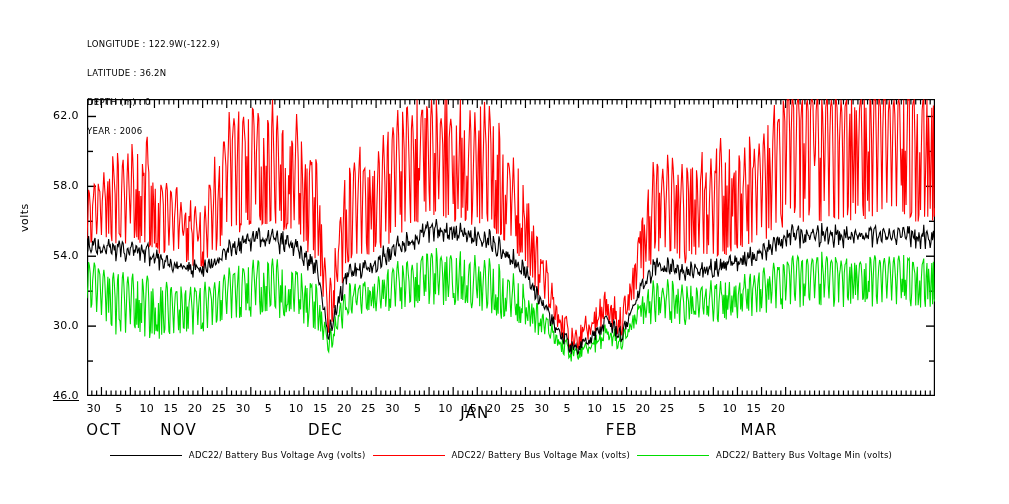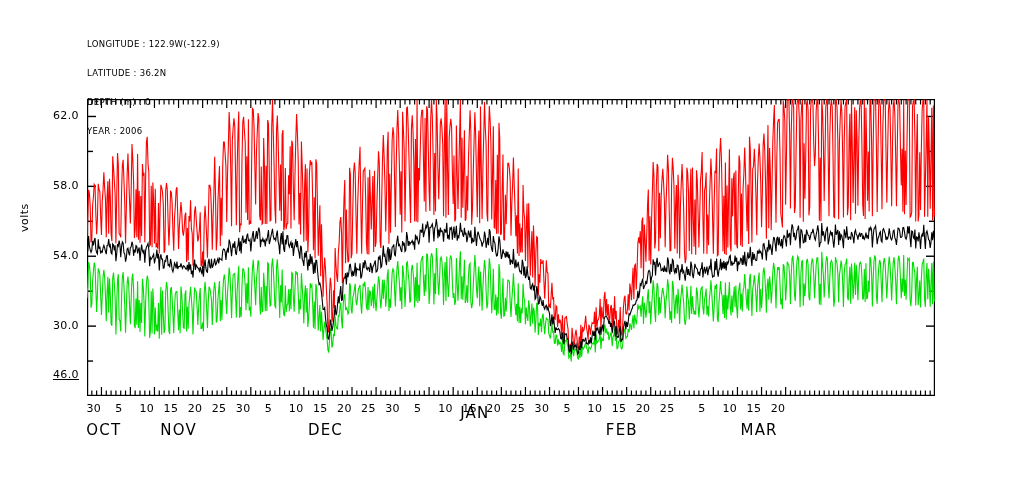--- a/index.html
+++ b/index.html
@@ -72,21 +72,21 @@
     <div>LONGITUDE : 122.9W(-122.9)</div>
     <div>LATITUDE : 36.2N</div>
     <div>DEPTH (m) : 0</div>
     <div>YEAR : 2006</div>
   </div>
 
 
   <div class="ylabel">volts</div>
 
   <div id="ytick-layer">
-      <div class="ytick" style="left: 31px; top: 368px; text-decoration: underline;">46.0</div>
+      <div class="ytick" style="left: 31px; top: 389px; text-decoration: underline;">46.0</div>
       <div class="ytick" style="left: 31px; top: 319.118px;">30.0</div>
       <div class="ytick" style="left: 31px; top: 249.235px;">54.0</div>
       <div class="ytick" style="left: 31px; top: 179.353px;">58.0</div>
       <div class="ytick" style="left: 31px; top: 109.471px;">62.0</div>
     </div>
   <div id="xtick-layer">
       <div class="xtick" style="left: 86.4545px; top: 402px;">30</div>
       <div class="xtick" style="left: 115.364px; top: 402px;">5</div>
       <div class="xtick" style="left: 139.455px; top: 402px;">10</div>
       <div class="xtick" style="left: 163.545px; top: 402px;">15</div>
@@ -515,14 +515,28 @@
         </g>
         <g clip-path="url(#plotclip)">
           <polyline points="0.00,199.23 0.80,187.43 1.61,163.07 2.41,166.65 3.21,174.34 4.02,208.65 4.82,205.09 5.62,181.97 6.42,172.23 7.23,163.57 8.03,167.19 8.83,190.21 9.64,212.92 10.44,194.84 11.24,169.51 12.05,171.57 12.85,175.61 13.65,196.35 14.45,215.88 15.26,196.23 16.06,177.80 16.86,170.88 17.67,178.69 18.47,197.45 19.27,222.12 20.08,193.77 20.88,177.84 21.68,213.64 22.48,179.46 23.29,195.21 24.09,224.98 24.89,226.73 25.70,179.22 26.50,173.57 27.30,184.20 28.11,198.18 28.91,235.50 29.71,205.30 30.52,180.68 31.32,175.14 32.12,220.24 32.92,221.73 33.73,232.46 34.53,200.04 35.33,178.56 36.14,173.20 36.94,186.99 37.74,205.62 38.55,233.72 39.35,208.67 40.15,184.15 40.95,177.67 41.76,187.42 42.56,206.88 43.36,225.25 44.17,200.20 44.97,179.52 45.77,174.71 46.58,189.67 47.38,226.36 48.18,229.12 48.98,199.46 49.79,225.67 50.59,182.16 51.39,228.92 52.20,201.01 53.00,233.02 53.80,204.06 54.61,224.07 55.41,179.83 56.21,187.66 57.02,202.89 57.82,237.38 58.62,203.86 59.42,184.11 60.23,176.69 61.03,180.50 61.83,202.53 62.64,238.94 63.44,231.74 64.24,192.18 65.05,234.51 65.85,189.63 66.65,205.03 67.45,235.42 68.26,208.62 69.06,232.07 69.86,225.66 70.67,232.46 71.47,204.13 72.27,239.83 73.08,206.98 73.88,187.92 74.68,235.76 75.48,191.47 76.29,214.75 77.09,234.03 77.89,230.22 78.70,193.17 79.50,182.93 80.30,188.50 81.11,211.41 81.91,232.50 82.71,234.90 83.52,190.91 84.32,188.04 85.12,199.05 85.92,215.94 86.73,234.14 87.53,208.83 88.33,194.79 89.14,192.64 89.94,192.71 90.74,212.94 91.55,231.27 92.35,210.45 93.15,234.28 93.95,187.59 94.76,195.29 95.56,211.37 96.36,228.93 97.17,229.20 97.97,195.58 98.77,191.37 99.58,232.51 100.38,207.62 101.18,229.67 101.98,205.32 102.79,196.75 103.59,187.82 104.39,199.99 105.20,211.17 106.00,235.54 106.80,206.80 107.61,188.44 108.41,191.82 109.21,192.37 110.02,207.02 110.82,226.04 111.62,208.27 112.42,196.56 113.23,188.98 114.03,229.48 114.83,229.28 115.64,223.51 116.44,232.36 117.24,192.47 118.05,182.77 118.85,193.90 119.65,209.99 120.45,228.86 121.26,202.87 122.06,187.63 122.86,189.29 123.67,194.70 124.47,200.36 125.27,225.95 126.08,205.80 126.88,189.98 127.68,183.22 128.48,191.80 129.29,223.49 130.09,220.95 130.89,200.42 131.70,190.91 132.50,182.09 133.30,222.13 134.11,200.94 134.91,221.07 135.71,194.82 136.52,180.36 137.32,175.65 138.12,182.28 138.92,201.98 139.73,214.87 140.53,193.47 141.33,182.89 142.14,168.52 142.94,175.04 143.74,192.92 144.55,219.11 145.35,192.36 146.15,175.85 146.95,174.81 147.76,174.34 148.56,196.79 149.36,218.56 150.17,192.51 150.97,177.43 151.77,166.78 152.58,218.86 153.38,207.92 154.18,218.03 154.98,186.95 155.79,169.80 156.59,170.17 157.39,174.51 158.20,186.51 159.00,211.17 159.80,184.25 160.61,204.54 161.41,168.19 162.21,211.37 163.02,207.91 163.82,217.62 164.62,188.84 165.42,169.65 166.23,160.81 167.03,173.97 167.83,188.57 168.64,206.30 169.44,180.87 170.24,172.00 171.05,161.36 171.85,163.20 172.65,202.40 173.45,215.59 174.26,187.93 175.06,213.20 175.86,211.58 176.67,173.74 177.47,188.04 178.27,212.25 179.08,187.05 179.88,211.92 180.68,163.90 181.48,164.97 182.29,190.62 183.09,206.85 183.89,205.78 184.70,167.05 185.50,159.59 186.30,169.86 187.11,186.74 187.91,207.21 188.71,208.64 189.52,168.24 190.32,160.18 191.12,173.71 191.92,190.83 192.73,218.98 193.53,186.18 194.33,203.59 195.14,170.63 195.94,205.36 196.74,215.51 197.55,217.12 198.35,186.55 199.15,213.30 199.95,206.24 200.76,205.23 201.56,190.36 202.36,212.33 203.17,190.01 203.97,210.17 204.77,173.59 205.58,174.50 206.38,198.72 207.18,212.76 207.98,189.83 208.79,172.07 209.59,174.51 210.39,173.96 211.20,193.51 212.00,214.93 212.80,200.38 213.61,210.38 214.41,174.25 215.21,187.58 216.02,202.21 216.82,224.60 217.62,195.55 218.42,186.45 219.23,213.76 220.03,188.99 220.83,228.02 221.64,218.37 222.44,205.70 223.24,184.15 224.05,187.54 224.85,185.95 225.65,202.89 226.45,228.72 227.26,202.40 228.06,230.03 228.86,184.95 229.67,189.34 230.47,207.60 231.27,231.50 232.08,218.01 232.88,205.93 233.68,232.56 234.48,212.58 235.29,226.28 236.09,241.05 236.89,230.59 237.70,222.89 238.50,228.60 239.30,235.54 240.11,240.34 240.91,251.11 241.71,252.82 242.52,241.39 243.32,229.28 244.12,233.06 244.92,248.54 245.73,245.43 246.53,234.88 247.33,237.17 248.14,217.35 248.94,226.38 249.74,229.40 250.55,230.00 251.35,216.64 252.15,216.95 252.95,207.50 253.76,203.52 254.56,220.41 255.36,229.55 256.17,206.24 256.97,196.93 257.77,195.17 258.58,211.07 259.38,209.00 260.18,210.76 260.98,214.91 261.79,212.84 262.59,184.20 263.39,186.28 264.20,210.40 265.00,214.50 265.80,198.41 266.61,195.54 267.41,189.80 268.21,184.89 269.02,202.98 269.82,206.12 270.62,197.53 271.42,190.17 272.23,188.27 273.03,186.06 273.83,204.71 274.64,214.83 275.44,198.50 276.24,184.49 277.05,186.27 277.85,182.72 278.65,192.53 279.45,209.08 280.26,210.36 281.06,188.10 281.86,211.06 282.67,192.01 283.47,192.68 284.27,207.16 285.08,200.65 285.88,187.63 286.68,209.22 287.48,184.66 288.29,202.92 289.09,212.19 289.89,199.43 290.70,189.01 291.50,177.30 292.30,181.67 293.11,200.25 293.91,209.42 294.71,196.63 295.52,180.69 296.32,200.02 297.12,180.63 297.92,188.43 298.73,207.70 299.53,196.66 300.33,176.13 301.14,170.31 301.94,211.92 302.74,199.71 303.55,208.84 304.35,190.65 305.15,174.06 305.95,169.99 306.76,171.99 307.56,190.39 308.36,207.39 309.17,184.34 309.97,169.62 310.77,162.09 311.58,173.86 312.38,183.57 313.18,202.25 313.98,188.27 314.79,209.90 315.59,166.42 316.39,173.06 317.20,183.39 318.00,208.08 318.80,189.45 319.61,163.84 320.41,162.89 321.21,174.28 322.02,182.55 322.82,203.11 323.62,202.36 324.42,171.32 325.23,165.75 326.03,172.56 326.83,183.61 327.64,208.41 328.44,178.05 329.24,202.24 330.05,163.86 330.85,203.97 331.65,185.77 332.45,201.88 333.26,174.90 334.06,162.14 334.86,159.34 335.67,157.00 336.47,180.53 337.27,197.08 338.08,175.54 338.88,192.77 339.68,155.18 340.48,155.25 341.29,173.03 342.09,205.03 342.89,193.16 343.70,159.74 344.50,154.22 345.30,157.16 346.11,175.49 346.91,205.40 347.71,174.35 348.52,195.12 349.32,148.98 350.12,158.53 350.92,182.26 351.73,196.11 352.53,180.91 353.33,160.02 354.14,158.05 354.94,162.37 355.74,178.01 356.55,206.00 357.35,175.81 358.15,163.03 358.95,201.98 359.76,157.42 360.56,182.81 361.36,197.85 362.17,184.06 362.97,159.91 363.77,156.35 364.58,160.27 365.38,183.88 366.18,198.92 366.98,194.12 367.79,205.99 368.59,202.27 369.39,158.98 370.20,184.65 371.00,201.80 371.80,182.23 372.61,163.68 373.41,152.24 374.21,200.07 375.02,177.21 375.82,201.01 376.62,181.80 377.42,160.71 378.23,203.97 379.03,201.44 379.83,186.25 380.64,203.89 381.44,177.51 382.24,165.79 383.05,164.36 383.85,202.78 384.65,209.18 385.45,204.05 386.26,186.53 387.06,171.66 387.86,156.06 388.67,168.83 389.47,190.06 390.27,199.23 391.08,179.14 391.88,167.39 392.68,207.25 393.48,172.54 394.29,186.90 395.09,211.85 395.89,188.18 396.70,173.34 397.50,161.16 398.30,168.89 399.11,192.60 399.91,209.46 400.71,204.76 401.52,176.48 402.32,159.40 403.12,166.28 403.92,190.51 404.73,214.27 405.53,195.78 406.33,169.65 407.14,210.20 407.94,210.58 408.74,195.40 409.55,216.43 410.35,198.36 411.15,214.64 411.95,165.01 412.76,172.60 413.56,213.26 414.36,219.63 415.17,197.69 415.97,179.34 416.77,217.07 417.58,216.71 418.38,198.69 419.18,212.39 419.98,198.16 420.79,181.13 421.59,181.33 422.39,182.99 423.20,203.84 424.00,218.00 424.80,200.64 425.61,190.10 426.41,174.25 427.21,189.08 428.02,205.75 428.82,216.24 429.62,204.69 430.42,222.15 431.23,184.35 432.03,223.97 432.83,207.63 433.64,224.09 434.44,209.21 435.24,214.26 436.05,184.76 436.85,198.29 437.65,201.75 438.45,225.35 439.26,208.39 440.06,216.94 440.86,221.87 441.67,201.25 442.47,207.38 443.27,227.53 444.08,216.37 444.88,204.45 445.68,224.64 446.48,208.65 447.29,212.03 448.09,233.59 448.89,221.31 449.70,204.47 450.50,204.68 451.30,235.89 452.11,223.88 452.91,227.08 453.71,219.53 454.52,233.24 455.32,217.04 456.12,214.75 456.92,225.88 457.73,235.09 458.53,224.86 459.33,219.15 460.14,220.28 460.94,220.32 461.74,234.43 462.55,236.82 463.35,239.54 464.15,232.21 464.95,224.35 465.76,233.76 466.56,231.83 467.36,244.16 468.17,244.26 468.97,236.04 469.77,236.43 470.58,246.60 471.38,240.27 472.18,245.52 472.98,243.11 473.79,244.74 474.59,253.04 475.39,240.24 476.20,254.56 477.00,255.70 477.80,243.66 478.61,241.74 479.41,240.61 480.21,245.13 481.02,247.78 481.82,258.87 482.62,257.67 483.42,254.47 484.23,262.41 485.03,247.30 485.83,251.73 486.64,257.25 487.44,251.30 488.24,251.28 489.05,248.97 489.85,252.78 490.65,258.65 491.45,260.53 492.26,252.32 493.06,258.83 493.86,246.52 494.67,257.60 495.47,247.76 496.27,250.04 497.08,248.86 497.88,246.09 498.68,243.46 499.48,248.51 500.29,250.52 501.09,254.74 501.89,247.98 502.70,248.52 503.50,249.83 504.30,248.12 505.11,244.69 505.91,244.26 506.71,244.94 507.52,238.60 508.32,253.52 509.12,235.77 509.92,243.85 510.73,242.40 511.53,242.04 512.33,240.20 513.14,233.81 513.94,249.85 514.74,238.34 515.55,241.57 516.35,241.58 517.15,228.55 517.95,225.57 518.76,234.28 519.56,229.63 520.36,235.54 521.17,232.54 521.97,241.09 522.77,238.29 523.58,234.39 524.38,234.79 525.18,247.26 525.98,238.32 526.79,236.32 527.59,229.93 528.39,241.87 529.20,236.66 530.00,249.61 530.80,248.94 531.61,242.49 532.41,241.88 533.21,235.16 534.02,248.77 534.82,249.96 535.62,246.89 536.42,236.13 537.23,231.28 538.03,229.87 538.83,239.30 539.64,238.20 540.44,237.44 541.24,230.07 542.05,233.23 542.85,224.37 543.65,226.53 544.45,230.92 545.26,223.38 546.06,216.35 546.86,229.46 547.67,215.53 548.47,220.63 549.27,225.33 550.08,217.57 550.88,205.41 551.68,209.47 552.48,207.74 553.29,206.93 554.09,217.77 554.89,206.05 555.70,197.21 556.50,224.91 557.30,203.55 558.11,209.97 558.91,218.76 559.71,210.10 560.52,197.27 561.32,190.25 562.12,214.31 562.92,202.29 563.73,225.14 564.53,207.60 565.33,196.72 566.14,181.42 566.94,188.80 567.74,211.38 568.55,222.98 569.35,198.06 570.15,184.06 570.95,187.63 571.76,216.21 572.56,197.98 573.36,214.30 574.17,204.00 574.97,193.35 575.77,188.72 576.58,194.71 577.38,199.81 578.18,219.33 578.98,202.32 579.79,194.93 580.59,180.37 581.39,186.28 582.20,204.47 583.00,221.04 583.80,212.30 584.61,223.93 585.41,181.93 586.21,186.09 587.02,203.74 587.82,219.67 588.62,201.47 589.42,195.73 590.23,214.79 591.03,189.68 591.83,204.49 592.64,224.94 593.44,202.27 594.24,194.84 595.05,185.44 595.85,195.24 596.65,203.34 597.45,220.73 598.26,225.84 599.06,219.07 599.86,187.37 600.67,197.40 601.47,202.04 602.27,220.42 603.08,207.01 603.88,186.86 604.68,214.86 605.48,197.26 606.29,209.00 607.09,215.73 607.89,211.97 608.70,215.71 609.50,188.59 610.30,192.47 611.11,206.27 611.91,218.53 612.71,207.34 613.52,192.38 614.32,188.96 615.12,188.02 615.92,208.59 616.73,215.41 617.53,200.61 618.33,195.98 619.14,189.69 619.94,216.10 620.74,206.89 621.55,217.53 622.35,200.57 623.15,192.11 623.95,181.33 624.76,194.31 625.56,208.53 626.36,222.59 627.17,207.93 627.97,186.46 628.77,189.78 629.58,185.03 630.38,219.73 631.18,223.00 631.98,203.15 632.79,192.46 633.59,181.96 634.39,193.97 635.20,197.13 636.00,215.00 636.80,195.82 637.61,218.89 638.41,183.62 639.21,220.46 640.02,196.37 640.82,210.72 641.62,196.44 642.42,182.92 643.23,207.81 644.03,216.42 644.83,196.51 645.64,213.44 646.44,197.99 647.24,187.59 648.05,208.19 648.85,186.45 649.65,207.81 650.45,219.14 651.26,196.19 652.06,188.76 652.86,183.61 653.67,210.41 654.47,194.44 655.27,212.44 656.08,191.67 656.88,188.46 657.68,175.08 658.48,187.08 659.29,200.34 660.09,209.77 660.89,189.73 661.70,211.80 662.50,179.84 663.30,174.83 664.11,194.33 664.91,216.90 665.71,190.03 666.52,184.79 667.32,176.36 668.12,184.55 668.92,196.70 669.73,213.26 670.53,189.10 671.33,180.12 672.14,173.55 672.94,212.76 673.74,189.93 674.55,209.12 675.35,196.27 676.15,173.07 676.95,168.57 677.76,176.63 678.56,190.25 679.36,213.64 680.17,187.30 680.97,179.66 681.77,200.83 682.58,177.33 683.38,185.32 684.18,204.50 684.98,193.66 685.79,173.55 686.59,163.88 687.39,169.20 688.20,185.24 689.00,209.26 689.80,180.79 690.61,168.10 691.41,170.01 692.21,168.15 693.02,185.49 693.82,205.40 694.62,199.60 695.42,210.02 696.23,165.24 697.03,166.95 697.83,180.06 698.64,201.52 699.44,187.43 700.24,162.79 701.05,164.62 701.85,166.56 702.65,177.14 703.45,205.28 704.26,175.66 705.06,159.68 705.86,156.60 706.67,167.89 707.47,195.45 708.27,201.85 709.08,181.18 709.88,162.83 710.68,157.20 711.48,158.90 712.29,179.78 713.09,208.20 713.89,174.76 714.70,162.54 715.50,161.81 716.30,206.82 717.11,184.54 717.91,197.11 718.71,184.21 719.52,162.02 720.32,159.93 721.12,166.23 721.92,198.15 722.73,201.44 723.53,179.93 724.33,165.56 725.14,160.04 725.94,161.36 726.74,177.15 727.55,199.32 728.35,182.62 729.15,166.04 729.95,158.84 730.76,158.77 731.56,175.46 732.36,205.38 733.17,184.80 733.97,206.14 734.77,152.66 735.58,166.67 736.38,175.94 737.18,198.43 737.98,183.69 738.79,163.95 739.59,157.41 740.39,159.82 741.20,185.96 742.00,199.47 742.80,178.38 743.61,163.57 744.41,161.58 745.21,163.91 746.02,183.31 746.82,207.69 747.62,201.14 748.42,158.19 749.23,161.56 750.03,164.27 750.83,174.65 751.64,203.38 752.44,175.88 753.24,170.16 754.05,161.50 754.85,166.83 755.65,183.08 756.45,208.06 757.26,174.29 758.06,165.39 758.86,164.21 759.67,159.53 760.47,197.94 761.27,201.44 762.08,180.34 762.88,167.67 763.68,204.67 764.48,164.50 765.29,178.13 766.09,199.67 766.89,185.10 767.70,163.85 768.50,195.98 769.30,165.70 770.11,179.10 770.91,201.27 771.71,178.81 772.52,164.93 773.32,163.21 774.12,165.46 774.92,177.70 775.73,200.80 776.53,198.91 777.33,169.95 778.14,202.93 778.94,164.17 779.74,200.22 780.55,198.33 781.35,181.82 782.15,193.09 782.95,157.93 783.76,160.29 784.56,174.68 785.36,207.40 786.17,179.61 786.97,162.49 787.77,156.35 788.58,159.23 789.38,197.46 790.18,204.93 790.98,181.44 791.79,168.08 792.59,160.99 793.39,163.58 794.20,183.20 795.00,203.22 795.80,174.74 796.61,162.55 797.41,159.00 798.21,166.38 799.02,182.58 799.82,199.50 800.62,181.58 801.42,166.42 802.23,157.47 803.03,165.38 803.83,181.44 804.64,201.45 805.44,180.36 806.24,162.99 807.05,158.20 807.85,168.33 808.65,182.31 809.45,205.27 810.26,179.68 811.06,160.80 811.86,156.71 812.67,162.77 813.47,180.42 814.27,199.13 815.08,179.67 815.88,193.20 816.68,156.07 817.48,196.85 818.29,180.83 819.09,200.83 819.89,179.51 820.70,159.58 821.50,160.80 822.30,159.47 823.11,200.60 823.91,207.28 824.71,193.95 825.52,163.42 826.32,163.51 827.12,170.05 827.92,174.46 828.73,206.48 829.53,180.17 830.33,167.83 831.14,206.25 831.94,197.21 832.74,181.58 833.55,208.44 834.35,179.70 835.15,165.53 835.95,163.08 836.76,159.52 837.56,199.96 838.36,207.85 839.17,176.79 839.97,164.10 840.77,200.16 841.58,169.70 842.38,182.80 843.18,207.62 843.98,184.48 844.79,164.13 845.59,205.17 846.39,162.84 847.20,199.97 848.00,202.65" fill="none" stroke="#00dd00" stroke-width="1.1" stroke-linejoin="miter" stroke-linecap="butt"></polyline>
         </g>
         <g clip-path="url(#plotclip)">
           <polyline points="0.00,148.70 0.80,152.40 1.61,136.94 2.41,147.29 3.21,150.92 4.02,153.29 4.82,151.18 5.62,141.85 6.42,146.47 7.23,141.32 8.03,139.01 8.83,150.15 9.64,153.54 10.44,154.96 11.24,140.38 12.05,149.78 12.85,147.58 13.65,154.56 14.45,152.21 15.26,153.08 16.06,148.77 16.86,146.34 17.67,149.12 18.47,152.32 19.27,155.15 20.08,146.46 20.88,146.32 21.68,139.99 22.48,147.52 23.29,146.00 24.09,153.82 24.89,154.98 25.70,144.85 26.50,146.02 27.30,151.35 28.11,146.30 28.91,162.18 29.71,154.80 30.52,145.04 31.32,146.91 32.12,141.55 32.92,145.73 33.73,158.19 34.53,147.91 35.33,142.77 36.14,144.08 36.94,153.78 37.74,155.01 38.55,162.65 39.35,158.89 40.15,149.90 40.95,149.10 41.76,154.11 42.56,156.43 43.36,148.77 44.17,147.75 44.97,142.73 45.77,145.56 46.58,156.83 47.38,150.70 48.18,153.52 48.98,146.61 49.79,147.33 50.59,154.33 51.39,150.93 52.20,148.50 53.00,161.65 53.80,152.38 54.61,145.47 55.41,151.80 56.21,153.72 57.02,150.51 57.82,163.69 58.62,151.93 59.42,148.02 60.23,146.47 61.03,144.50 61.83,150.73 62.64,167.29 63.44,158.50 64.24,160.15 65.05,158.72 65.85,156.93 66.65,155.14 67.45,164.40 68.26,159.85 69.06,158.37 69.86,150.63 70.67,159.37 71.47,154.88 72.27,171.58 73.08,158.86 73.88,155.38 74.68,160.22 75.48,160.18 76.29,169.29 77.09,168.98 77.89,161.77 78.70,162.43 79.50,156.86 80.30,156.69 81.11,166.10 81.91,165.50 82.71,168.31 83.52,159.93 84.32,163.73 85.12,170.63 85.92,172.87 86.73,169.17 87.53,163.99 88.33,165.78 89.14,169.50 89.94,162.60 90.74,170.01 91.55,167.45 92.35,167.37 93.15,167.71 93.95,164.33 94.76,167.48 95.56,169.39 96.36,166.74 97.17,167.21 97.97,168.38 98.77,169.95 99.58,170.13 100.38,165.78 101.18,172.31 101.98,163.10 102.79,170.70 103.59,165.33 104.39,175.22 105.20,171.56 106.00,178.57 106.80,166.37 107.61,160.56 108.41,170.98 109.21,165.98 110.02,167.45 110.82,168.78 111.62,169.52 112.42,172.01 113.23,168.20 114.03,172.34 114.83,174.25 115.64,167.17 116.44,177.82 117.24,167.11 118.05,160.63 118.85,168.93 119.65,172.57 120.45,173.22 121.26,163.27 122.06,159.91 122.86,168.09 123.67,169.01 124.47,159.85 125.27,168.82 126.08,166.76 126.88,163.48 127.68,159.58 128.48,165.81 129.29,164.89 130.09,161.77 130.89,159.59 131.70,164.53 132.50,159.15 133.30,160.23 134.11,160.08 134.91,161.21 135.71,151.86 136.52,149.99 137.32,150.44 138.12,152.95 138.92,160.87 139.73,152.65 140.53,150.07 141.33,153.64 142.14,140.55 142.94,143.25 143.74,149.19 144.55,157.30 145.35,148.06 146.15,144.32 146.95,148.96 147.76,142.39 148.56,153.92 149.36,155.83 150.17,148.30 150.97,146.55 151.77,138.90 152.58,152.16 153.38,142.24 154.18,154.40 154.98,140.83 155.79,136.67 156.59,143.54 157.39,142.91 158.20,139.87 159.00,144.95 159.80,137.07 160.61,134.67 161.41,141.42 162.21,141.97 163.02,140.46 163.82,152.35 164.62,142.73 165.42,136.04 166.23,131.99 167.03,142.15 167.83,142.20 168.64,137.25 169.44,132.15 170.24,140.04 171.05,133.04 171.85,128.52 172.65,132.50 173.45,148.25 174.26,141.11 175.06,142.10 175.86,139.45 176.67,142.47 177.47,141.41 178.27,147.51 179.08,140.22 179.88,141.31 180.68,136.53 181.48,130.98 182.29,145.00 183.09,141.98 183.89,137.49 184.70,133.75 185.50,129.92 186.30,137.46 187.11,140.25 187.91,139.29 188.71,141.31 189.52,135.37 190.32,131.57 191.12,142.57 191.92,145.79 192.73,155.24 193.53,139.84 194.33,133.98 195.14,145.37 195.94,132.35 196.74,150.06 197.55,152.92 198.35,140.60 199.15,145.45 199.95,136.82 200.76,136.68 201.56,145.70 202.36,148.09 203.17,145.01 203.97,142.99 204.77,148.97 205.58,143.54 206.38,156.91 207.18,149.30 207.98,145.54 208.79,140.15 209.59,148.17 210.39,142.12 211.20,150.32 212.00,153.38 212.80,159.61 213.61,146.83 214.41,148.74 215.21,160.16 216.02,162.25 216.82,166.96 217.62,153.77 218.42,158.48 219.23,151.93 220.03,161.73 220.83,171.39 221.64,160.43 222.44,166.97 223.24,155.16 224.05,165.21 224.85,157.38 225.65,163.95 226.45,174.88 227.26,163.46 228.06,174.14 228.86,161.23 229.67,161.39 230.47,170.47 231.27,179.74 232.08,185.46 232.88,184.12 233.68,187.49 234.48,193.66 235.29,201.95 236.09,210.45 236.89,210.43 237.70,208.82 238.50,218.85 239.30,226.26 240.11,228.85 240.91,239.33 241.71,240.11 242.52,234.64 243.32,220.51 244.12,224.30 244.92,231.93 245.73,228.39 246.53,221.99 247.33,215.83 248.14,206.12 248.94,216.28 249.74,214.19 250.55,205.29 251.35,197.32 252.15,204.39 252.95,194.50 253.76,186.98 254.56,201.25 255.36,200.81 256.17,182.81 256.97,178.82 257.77,178.99 258.58,174.20 259.38,185.45 260.18,173.29 260.98,178.10 261.79,174.20 262.59,165.88 263.39,165.35 264.20,172.68 265.00,177.64 265.80,171.69 266.61,176.89 267.41,172.75 268.21,163.72 269.02,177.54 269.82,169.29 270.62,170.46 271.42,170.76 272.23,171.09 273.03,164.24 273.83,179.55 274.64,177.27 275.44,171.63 276.24,163.42 277.05,169.24 277.85,161.12 278.65,163.86 279.45,169.59 280.26,170.81 281.06,168.30 281.86,169.18 282.67,172.90 283.47,163.96 284.27,167.07 285.08,174.11 285.88,167.81 286.68,166.54 287.48,163.95 288.29,161.55 289.09,172.92 289.89,172.32 290.70,169.54 291.50,157.79 292.30,159.69 293.11,156.28 293.91,168.54 294.71,167.38 295.52,158.04 296.32,146.46 297.12,157.78 297.92,155.86 298.73,162.14 299.53,166.06 300.33,151.49 301.14,148.04 301.94,162.60 302.74,149.70 303.55,161.00 304.35,156.91 305.15,148.24 305.95,147.38 306.76,145.33 307.56,155.67 308.36,156.66 309.17,147.38 309.97,141.84 310.77,136.68 311.58,147.24 312.38,145.47 313.18,147.65 313.98,151.10 314.79,153.07 315.59,142.06 316.39,145.65 317.20,143.74 318.00,152.52 318.80,151.41 319.61,133.14 320.41,137.52 321.21,146.96 322.02,142.16 322.82,145.55 323.62,143.67 324.42,143.28 325.23,141.59 326.03,144.94 326.83,143.05 327.64,150.70 328.44,135.53 329.24,139.76 330.05,137.74 330.85,141.27 331.65,145.38 332.45,142.13 333.26,131.15 334.06,131.37 334.86,133.72 335.67,124.64 336.47,138.12 337.27,134.12 338.08,131.08 338.88,126.67 339.68,128.52 340.48,122.40 341.29,127.91 342.09,143.72 342.89,128.42 343.70,128.36 344.50,126.81 345.30,125.00 346.11,130.63 346.91,142.40 347.71,129.05 348.52,127.15 349.32,119.94 350.12,126.76 350.92,139.18 351.73,130.47 352.53,137.39 353.33,128.65 354.14,132.64 354.94,131.69 355.74,133.33 356.55,142.82 357.35,130.51 358.15,131.13 358.95,133.80 359.76,123.73 360.56,139.58 361.36,135.74 362.17,140.74 362.97,128.28 363.77,130.24 364.58,128.73 365.38,140.81 366.18,133.53 366.98,127.50 367.79,139.05 368.59,134.02 369.39,126.88 370.20,141.65 371.00,137.01 371.80,138.47 372.61,133.03 373.41,123.85 374.21,132.39 375.02,131.57 375.82,135.84 376.62,137.69 377.42,128.84 378.23,135.73 379.03,133.74 379.83,143.09 380.64,139.03 381.44,131.60 382.24,134.87 383.05,138.52 383.85,131.38 384.65,144.57 385.45,138.79 386.26,142.74 387.06,141.94 387.86,127.88 388.67,138.00 389.47,146.95 390.27,136.38 391.08,132.64 391.88,135.66 392.68,138.72 393.48,140.92 394.29,142.34 395.09,147.76 395.89,143.82 396.70,142.84 397.50,132.63 398.30,136.76 399.11,148.81 399.91,144.29 400.71,138.88 401.52,146.31 402.32,130.18 403.12,132.67 403.92,145.65 404.73,149.93 405.53,152.76 406.33,136.99 407.14,142.46 407.94,144.09 408.74,152.83 409.55,156.92 410.35,156.56 411.15,149.93 411.95,137.41 412.76,141.25 413.56,151.66 414.36,159.96 415.17,156.86 415.97,150.30 416.77,154.11 417.58,154.86 418.38,158.69 419.18,152.41 419.98,158.27 420.79,152.93 421.59,159.22 422.39,155.47 423.20,165.83 424.00,161.17 424.80,162.27 425.61,165.01 426.41,149.98 427.21,163.76 428.02,169.32 428.82,160.54 429.62,168.31 430.42,166.18 431.23,162.80 432.03,168.86 432.83,172.65 433.64,172.10 434.44,175.29 435.24,160.70 436.05,163.99 436.85,176.82 437.65,167.50 438.45,179.10 439.26,176.97 440.06,167.27 440.86,175.63 441.67,180.79 442.47,177.58 443.27,189.04 444.08,190.15 444.88,186.34 445.68,184.81 446.48,191.55 447.29,186.40 448.09,200.36 448.89,199.18 449.70,187.22 450.50,190.88 451.30,204.87 452.11,204.53 452.91,197.54 453.71,199.40 454.52,203.55 455.32,206.96 456.12,201.12 456.92,208.28 457.73,210.09 458.53,207.24 459.33,206.32 460.14,210.56 460.94,208.16 461.74,211.89 462.55,214.69 463.35,227.07 464.15,223.62 464.95,215.25 465.76,225.56 466.56,217.66 467.36,226.37 468.17,234.02 468.97,228.36 469.77,230.55 470.58,230.57 471.38,229.41 472.18,230.51 472.98,233.34 473.79,239.53 474.59,239.87 475.39,233.52 476.20,242.94 477.00,245.29 477.80,234.67 478.61,235.32 479.41,234.82 480.21,239.69 481.02,240.50 481.82,251.20 482.62,253.52 483.42,246.13 484.23,255.26 485.03,242.28 485.83,246.26 486.64,251.08 487.44,246.33 488.24,247.52 489.05,245.17 489.85,249.58 490.65,255.19 491.45,254.10 492.26,246.94 493.06,251.06 493.86,242.34 494.67,249.31 495.47,240.91 496.27,240.41 497.08,242.29 497.88,241.21 498.68,238.58 499.48,244.49 500.29,244.32 501.09,245.54 501.89,240.96 502.70,244.76 503.50,238.31 504.30,244.41 505.11,236.72 505.91,231.47 506.71,237.02 507.52,232.23 508.32,241.15 509.12,228.67 509.92,230.60 510.73,228.33 511.53,233.22 512.33,234.84 513.14,227.67 513.94,235.79 514.74,228.32 515.55,226.58 516.35,232.57 517.15,220.03 517.95,217.80 518.76,217.18 519.56,217.08 520.36,219.48 521.17,220.91 521.97,224.95 522.77,221.94 523.58,227.85 524.38,224.05 525.18,234.27 525.98,228.72 526.79,221.44 527.59,222.92 528.39,237.37 529.20,226.92 530.00,238.60 530.80,237.47 531.61,237.98 532.41,229.59 533.21,228.22 534.02,242.99 534.82,240.39 535.62,240.56 536.42,229.77 537.23,224.78 538.03,221.91 538.83,230.45 539.64,222.92 540.44,227.90 541.24,222.90 542.05,214.74 542.85,215.78 543.65,213.49 544.45,211.11 545.26,209.28 546.06,205.98 546.86,206.45 547.67,205.27 548.47,205.27 549.27,201.43 550.08,200.87 550.88,191.88 551.68,199.23 552.48,194.49 553.29,184.88 554.09,186.26 554.89,182.65 555.70,179.73 556.50,189.96 557.30,187.61 558.11,185.88 558.91,181.90 559.71,185.01 560.52,178.44 561.32,172.80 562.12,171.45 562.92,172.84 563.73,184.36 564.53,178.68 565.33,176.36 566.14,160.37 566.94,165.50 567.74,162.81 568.55,176.36 569.35,163.65 570.15,158.81 570.95,168.18 571.76,165.78 572.56,163.80 573.36,165.60 574.17,171.61 574.97,171.06 575.77,169.57 576.58,172.86 577.38,166.48 578.18,172.51 578.98,169.82 579.79,173.16 580.59,158.46 581.39,161.79 582.20,172.76 583.00,175.22 583.80,164.82 584.61,173.03 585.41,160.47 586.21,161.57 587.02,171.83 587.82,174.03 588.62,169.21 589.42,174.26 590.23,166.03 591.03,166.32 591.83,173.13 592.64,181.26 593.44,170.49 594.24,173.12 595.05,165.00 595.85,173.61 596.65,172.06 597.45,176.49 598.26,181.71 599.06,172.31 599.86,167.54 600.67,175.86 601.47,170.13 602.27,175.81 603.08,176.47 603.88,162.56 604.68,166.60 605.48,175.45 606.29,179.20 607.09,172.43 607.89,164.91 608.70,167.93 609.50,169.24 610.30,170.01 611.11,175.54 611.91,172.87 612.71,176.88 613.52,169.90 614.32,169.79 615.12,163.31 615.92,178.42 616.73,171.26 617.53,167.89 618.33,174.63 619.14,170.80 619.94,167.61 620.74,176.09 621.55,171.05 622.35,167.87 623.15,169.55 623.95,159.79 624.76,172.27 625.56,178.09 626.36,177.17 627.17,177.16 627.97,162.16 628.77,171.09 629.58,159.53 630.38,172.86 631.18,177.57 631.98,170.94 632.79,169.09 633.59,159.83 634.39,171.17 635.20,163.40 636.00,169.78 636.80,161.72 637.61,169.69 638.41,163.34 639.21,171.35 640.02,162.32 640.82,164.72 641.62,162.55 642.42,157.36 643.23,156.38 644.03,166.59 644.83,162.45 645.64,165.74 646.44,164.35 647.24,164.28 648.05,156.53 648.85,162.83 649.65,158.54 650.45,172.22 651.26,162.30 652.06,165.19 652.86,163.93 653.67,159.38 654.47,160.08 655.27,166.03 656.08,156.42 656.88,165.68 657.68,152.80 658.48,163.85 659.29,167.32 660.09,159.13 660.89,153.41 661.70,159.12 662.50,158.25 663.30,147.68 664.11,159.03 664.91,167.05 665.71,153.11 666.52,160.74 667.32,154.73 668.12,160.42 668.92,161.60 669.73,161.35 670.53,151.59 671.33,154.56 672.14,151.13 672.94,153.80 673.74,152.32 674.55,155.00 675.35,160.36 676.15,145.24 676.95,144.61 677.76,149.90 678.56,152.24 679.36,161.56 680.17,148.26 680.97,152.57 681.77,140.75 682.58,150.60 683.38,145.35 684.18,150.05 684.98,156.03 685.79,145.71 686.59,138.49 687.39,138.82 688.20,145.02 689.00,152.56 689.80,139.20 690.61,138.31 691.41,146.31 692.21,138.30 693.02,145.08 693.82,147.26 694.62,140.15 695.42,149.34 696.23,139.70 697.03,136.49 697.83,137.67 698.64,141.95 699.44,147.43 700.24,130.87 701.05,138.60 701.85,135.75 702.65,134.00 703.45,146.29 704.26,132.06 705.06,125.37 705.86,127.79 706.67,138.05 707.47,133.74 708.27,141.35 709.08,139.24 709.88,131.71 710.68,129.98 711.48,126.54 712.29,137.06 713.09,149.39 713.89,130.70 714.70,131.32 715.50,136.07 716.30,143.93 717.11,143.42 717.91,135.36 718.71,143.17 719.52,130.64 720.32,133.59 721.12,136.18 721.92,136.66 722.73,140.85 723.53,137.16 724.33,133.69 725.14,133.74 725.94,129.77 726.74,134.03 727.55,139.18 728.35,141.10 729.15,135.93 729.95,132.15 730.76,126.36 731.56,131.85 732.36,148.12 733.17,143.93 733.97,143.17 734.77,123.98 735.58,136.76 736.38,132.47 737.18,137.03 737.98,142.49 738.79,133.18 739.59,130.26 740.39,127.75 741.20,145.41 742.00,141.42 742.80,135.50 743.61,132.68 744.41,135.78 745.21,133.13 746.02,142.01 746.82,148.76 747.62,140.02 748.42,125.60 749.23,135.75 750.03,133.59 750.83,130.80 751.64,145.85 752.44,132.38 753.24,141.35 754.05,135.66 754.85,136.97 755.65,141.70 756.45,149.22 757.26,130.32 758.06,134.94 758.86,139.24 759.67,127.37 760.47,136.42 761.27,140.84 762.08,138.03 762.88,138.07 763.68,140.64 764.48,133.04 765.29,135.29 766.09,138.60 766.89,144.32 767.70,133.04 768.50,130.98 769.30,135.48 770.11,136.48 770.91,140.62 771.71,136.18 772.52,134.47 773.32,137.93 774.12,134.50 774.92,134.74 775.73,140.02 776.53,137.51 777.33,140.28 778.14,138.70 778.94,133.47 779.74,138.19 780.55,136.90 781.35,140.06 782.15,128.62 782.95,130.94 783.76,128.37 784.56,130.83 785.36,148.39 786.17,137.18 786.97,130.00 787.77,128.85 788.58,126.97 789.38,135.06 790.18,145.26 790.98,139.57 791.79,137.85 792.59,133.85 793.39,132.69 794.20,141.85 795.00,143.09 795.80,130.77 796.61,129.73 797.41,132.36 798.21,134.75 799.02,141.05 799.82,138.38 800.62,139.76 801.42,136.42 802.23,129.34 803.03,135.06 803.83,139.58 804.64,140.85 805.44,138.18 806.24,131.92 807.05,131.11 807.85,138.94 808.65,140.70 809.45,145.86 810.26,137.31 811.06,129.02 811.86,129.33 812.67,131.63 813.47,138.25 814.27,138.38 815.08,137.29 815.88,128.75 816.68,128.48 817.48,132.81 818.29,138.79 819.09,140.07 819.89,137.08 820.70,127.18 821.50,134.37 822.30,127.28 823.11,139.41 823.91,148.23 824.71,131.94 825.52,132.48 826.32,138.33 827.12,139.74 827.92,130.55 828.73,149.37 829.53,137.93 830.33,138.28 831.14,142.39 831.94,133.22 832.74,139.77 833.55,149.92 834.35,137.33 835.15,135.26 835.95,137.75 836.76,125.81 837.56,138.69 838.36,149.96 839.17,133.56 839.97,131.95 840.77,135.62 841.58,140.74 842.38,141.34 843.18,148.88 843.98,143.52 844.79,133.41 845.59,141.19 846.39,131.72 847.20,138.70 848.00,142.37" fill="none" stroke="#000000" stroke-width="1.1" stroke-linejoin="miter" stroke-linecap="butt"></polyline>
         </g>
       </svg>
   </div>
 
+  <div id="legend">
+      <div class="lgitem">
+        <span class="lgline" style="border-top-color: rgb(0, 0, 0);"></span>
+        <span class="lgtext">ADC22/ Battery Bus Voltage Avg (volts)</span>
+      </div>
+      <div class="lgitem">
+        <span class="lgline" style="border-top-color: rgb(255, 0, 0);"></span>
+        <span class="lgtext">ADC22/ Battery Bus Voltage Max (volts)</span>
+      </div>
+      <div class="lgitem">
+        <span class="lgline" style="border-top-color: rgb(0, 221, 0);"></span>
+        <span class="lgtext">ADC22/ Battery Bus Voltage Min (volts)</span>
+      </div>
+    </div>
 
 </div>
 
 </body></html>

